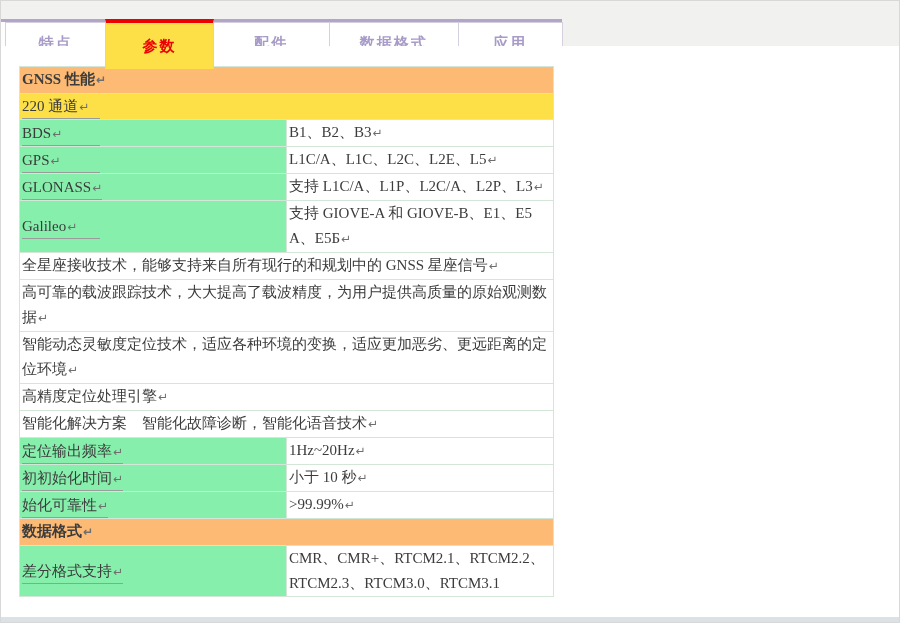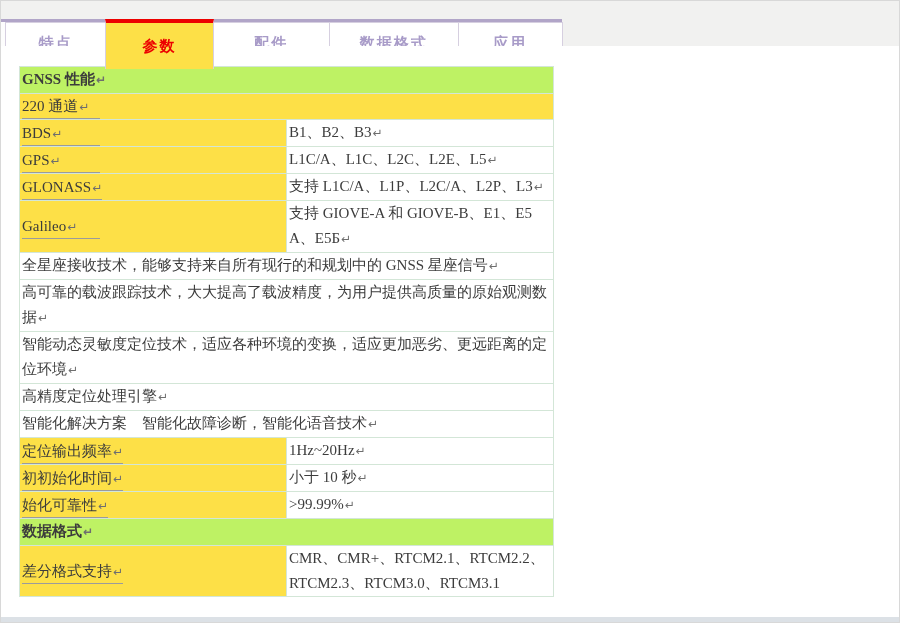--- a/index.html
+++ b/index.html
@@ -27,22 +27,22 @@
   
   .content{position:absolute;left:0;right:0;top:45px;bottom:0;background:#fff;}
   table.spec{
     position:absolute;left:18px;top:20px;width:535px;border-collapse:collapse;
     border:1px solid #9cb4a3;table-layout:fixed;
   }
   table.spec td{
     border:1px solid #d3e6d7;font-size:15px;line-height:25px;height:25px;
     padding:0 2px;color:#3c3c3c;vertical-align:middle;word-break:break-all;
   }
-  td.lab{width:118px;background:#fde047;}
-  tr.sec td{background:#bef264;font-weight:bold;}
+  td.lab{width:118px;background:#86efac;}
+  tr.sec td{background:#fdba74;font-weight:bold;}
   tr.grayrow td{background:#fde047;}
   .ul{display:inline-block;min-width:78px;border-bottom:1px solid #9b9b9b;line-height:21px;}
   .rm{color:#6e6e6e;font-size:12px;margin-left:1px;font-family:"DejaVu Sans",sans-serif;}
   .bottom-strip{position:absolute;left:0;right:0;bottom:0;height:5px;background:#dce1e6;z-index:6;}
 </style>
 </head>
 <body>
 
 <div class="page">
 

